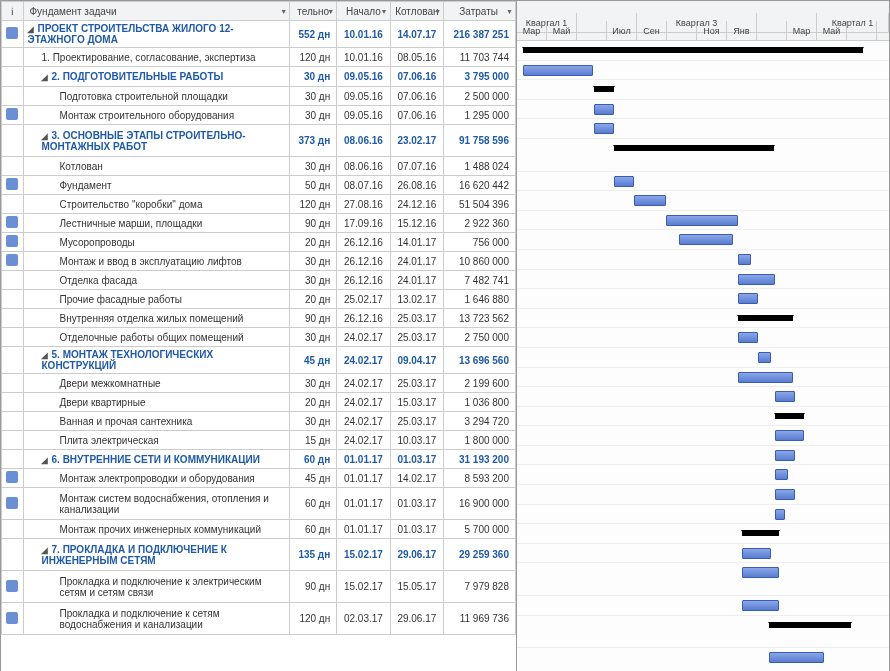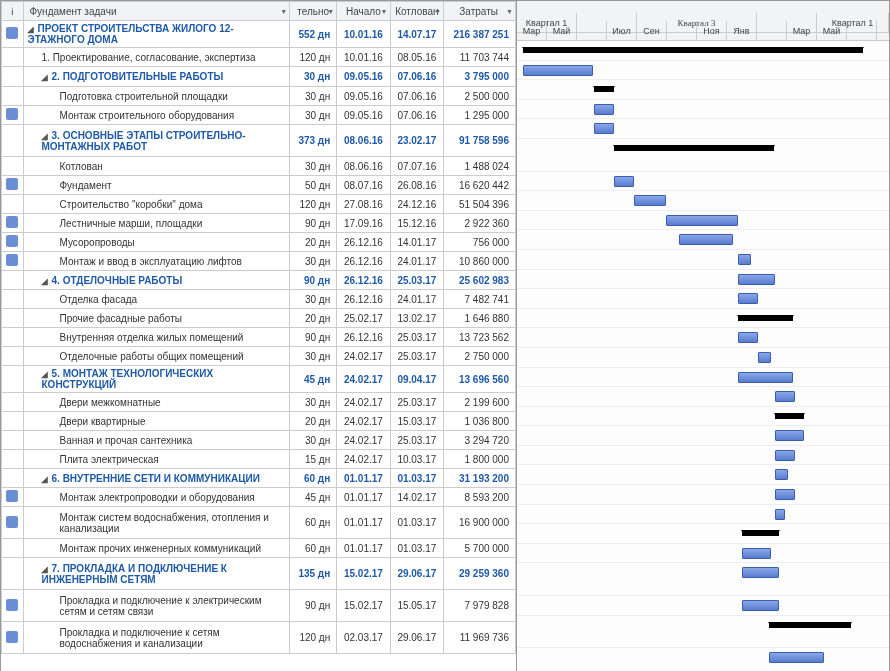--- a/index.html
+++ b/index.html
@@ -152,28 +152,20 @@
             <td class="cost">756 000</td>
           </tr>
           <tr>
             <td class="col-info" style="height:19px"><span class="info-icon"></span></td>
             <td class="name indent-2" style="height:19px"><span>Монтаж и ввод в эксплуатацию лифтов</span></td>
             <td class="dur">30 дн</td>
             <td class="date">26.12.16</td>
             <td class="date">24.01.17</td>
             <td class="cost">10 860 000</td>
           </tr>
-          <tr class="summary">
-            <td class="col-info" style="height:19px"></td>
-            <td class="name indent-1" style="height:19px"><span class="toggle">◢</span><span>4. ОТДЕЛОЧНЫЕ РАБОТЫ</span></td>
-            <td class="dur">90 дн</td>
-            <td class="date">26.12.16</td>
-            <td class="date">25.03.17</td>
-            <td class="cost">25 602 983</td>
-          </tr>
           <tr>
             <td class="col-info" style="height:19px"></td>
             <td class="name indent-2" style="height:19px"><span>Отделка фасада</span></td>
             <td class="dur">30 дн</td>
             <td class="date">26.12.16</td>
             <td class="date">24.01.17</td>
             <td class="cost">7 482 741</td>
           </tr>
           <tr>
             <td class="col-info" style="height:19px"></td>
@@ -296,21 +288,21 @@
             <td class="cost">11 969 736</td>
           </tr>
         </tbody>
     </table>
   </div>
   <div class="right-panel">
     <div class="timeline-header">
       <div class="th-row top" id="q-row">
           <div class="th-cell" style="width: 60px;">Квартал 1</div>
           <div class="th-cell" style="width: 60px;"></div>
-          <div class="th-cell" style="width: 120px; font-family: Liberation Serif, serif;">Квартал 3</div>
+          <div class="th-cell" style="width: 120px;">Квартал 3</div>
           <div class="th-cell" style="width: 60px;"></div>
           <div class="th-cell" style="width: 72px;">Квартал 1</div>
         </div>
       <div class="th-row bot" id="m-row">
           <div class="th-cell" style="width: 30px;">Мар</div>
           <div class="th-cell" style="width: 30px;">Май</div>
           <div class="th-cell" style="width: 30px;"></div>
           <div class="th-cell" style="width: 30px;">Июл</div>
           <div class="th-cell" style="width: 30px;">Сен</div>
           <div class="th-cell" style="width: 30px;"></div>

